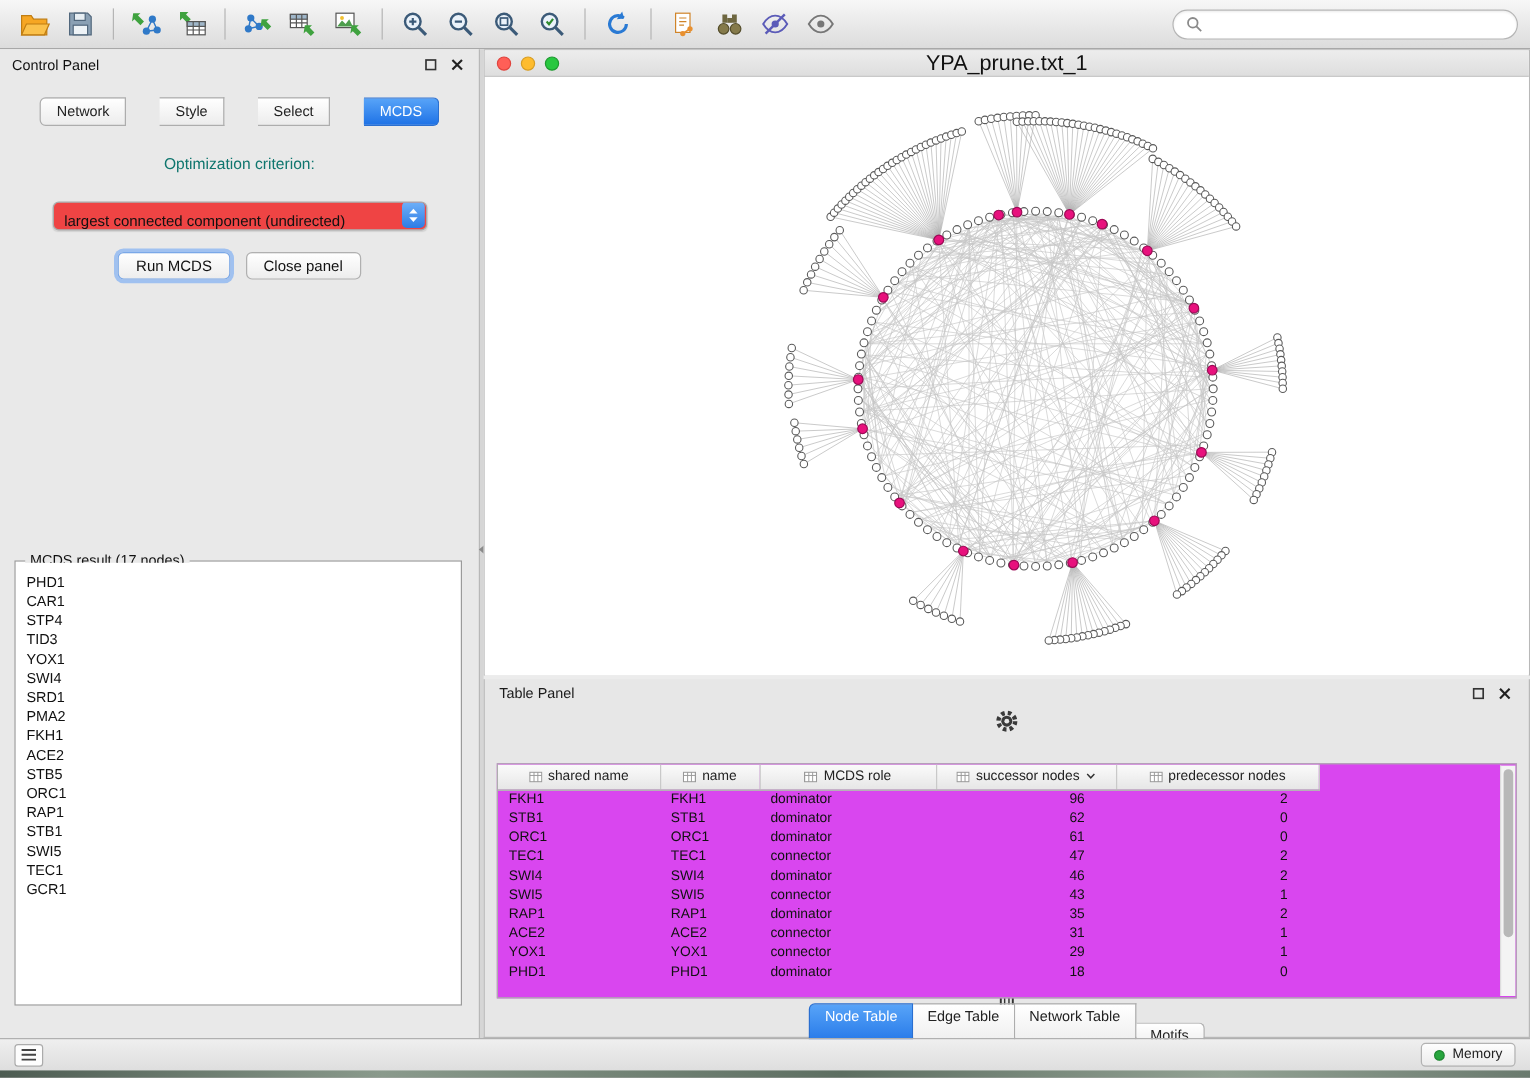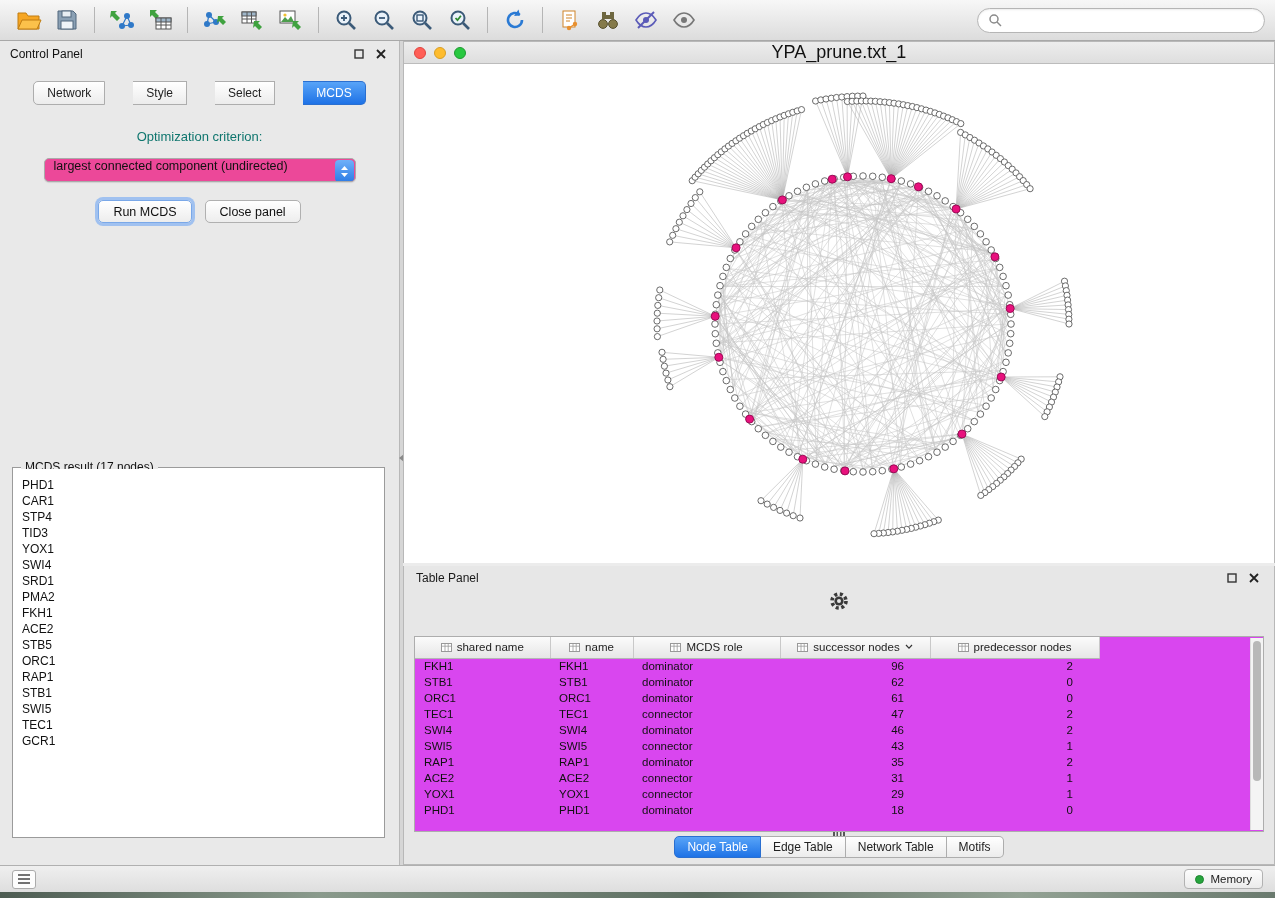--- a/index.html
+++ b/index.html
@@ -23,22 +23,22 @@
   .panel-header .title { font-size:12px; color:#111; }
   .panel-header .spacer { flex:1; }
   .mini-btn { width:16px; height:16px; display:flex; align-items:center; justify-content:center; margin-left:6px; }
   .cp-tabs { display:flex; justify-content:center; margin-top:14px;gap:28px; }
   .cp-tab { padding:4px 13px; font-size:12px; background:linear-gradient(#ffffff,#ececec);
     border:1px solid #adadad; border-left:none; color:#222; }
   .cp-tab:first-child { border-left:1px solid #adadad; border-radius:5px 0 0 5px; }
   .cp-tab:last-child { border-radius:0 5px 5px 0; }
   .cp-tab.active { background:linear-gradient(#58a4f8,#1e72e6); border-color:#2a6fd0; color:#fff; }
   .opt-label { text-align:center; margin-top:24px; font-size:13px; color:#0f766e; }
-  .combo { width:312px; height:24px; margin:14px auto 0; background:#ec4899; border:1px solid #aaa; border-radius:5px;
-    display:flex; align-items:flex-start; overflow:hidden; box-shadow:0 1px 1px rgba(0,0,0,.1); }
+  .combo { width:312px; height:24px; margin:24px auto 0; background:#ef4444; border:1px solid #aaa; border-radius:5px;
+    display:flex; align-items:flex-end; overflow:hidden; box-shadow:0 1px 1px rgba(0,0,0,.1); }
   .combo .val { flex:1; padding-left:9px; font-size:12.5px; color:#111; white-space:nowrap; }
   .combo .stepper { width:19px; height:22px; margin:1px; border-radius:4px; background:linear-gradient(#6fb1f9,#2e7ce5);
     display:flex; flex-direction:column; align-items:center; justify-content:center; gap:1px; }
   .combo .stepper svg { display:block; }
   .cp-buttons { display:flex; justify-content:center; gap:13px; margin-top:18px; }
   .btn { height:23px; padding:0 14px; font-size:12.5px; color:#111; background:linear-gradient(#ffffff,#ededed);
     border:1px solid #b0b0b0; border-radius:5px; display:flex; align-items:center; }
   .btn.focused { border-color:#7aa8e8; box-shadow:0 0 0 3px rgba(100,160,245,.55); }
   .mcds-box { position:absolute; left:12px; top:426px; width:373px; height:371px;
     border:1px solid #9b9b9b; background:#fff; }
@@ -75,21 +75,21 @@
   table.node-table th .hwrap { display:flex; align-items:center; justify-content:center; gap:5px; }
   table.node-table td { height:16px; font-size:11.5px; color:#111; padding:0; white-space:nowrap; overflow:hidden; }
   table.node-table td.txt { padding-left:9px; text-align:left; }
   table.node-table td.num { padding-right:26px; text-align:right; }
   .col-shared { width:135px; } .col-name { width:83px; } .col-role { width:147px; } .col-succ { width:150px; } .col-pred { width:169px; }
   .vscroll { position:absolute; right:0; top:1px; bottom:1px; width:13px; background:#f4f4f4; border-left:1px solid #ddd; }
   .vscroll .thumb { position:absolute; left:2px; right:2px; top:3px; height:140px; border-radius:5px; background:#b8b8b8; }
   .tp-tabs { position:absolute; left:0; right:0; top:270px; display:flex; justify-content:center; }
   .tp-tab { padding:3px 12px; font-size:12px; background:linear-gradient(#ffffff,#ececec); border:1px solid #adadad; border-left:none; color:#222; }
   .tp-tab:first-child { border-left:1px solid #adadad; border-radius:5px 0 0 5px; }
-  .tp-tab:last-child { border-radius:0 5px 5px 0; }
+  .tp-tab:last-child { border-radius:0 5px 5px 0;margin-top:16px; }
   .tp-tab.active { background:linear-gradient(#58a4f8,#1e72e6); border-color:#2a6fd0; color:#fff; }
 
   
   .statusbar { position:absolute; left:0; top:865px; width:1275px; height:27px;
     background:linear-gradient(#efefef,#dedede); border-top:1px solid #b0b0b0;
     display:flex; align-items:center; padding:0 12px; }
   .hamburger-btn { width:24px; height:19px; background:#fdfdfd; border:1px solid #ababab; border-radius:3px;
     display:flex; align-items:center; justify-content:center; }
   .memory-btn { margin-left:auto; height:20px; padding:0 10px; background:linear-gradient(#fdfdfd,#ebebeb);
     border:1px solid #b2b2b2; border-radius:4px; display:flex; align-items:center; gap:6px; font-size:11.5px; color:#222; }

